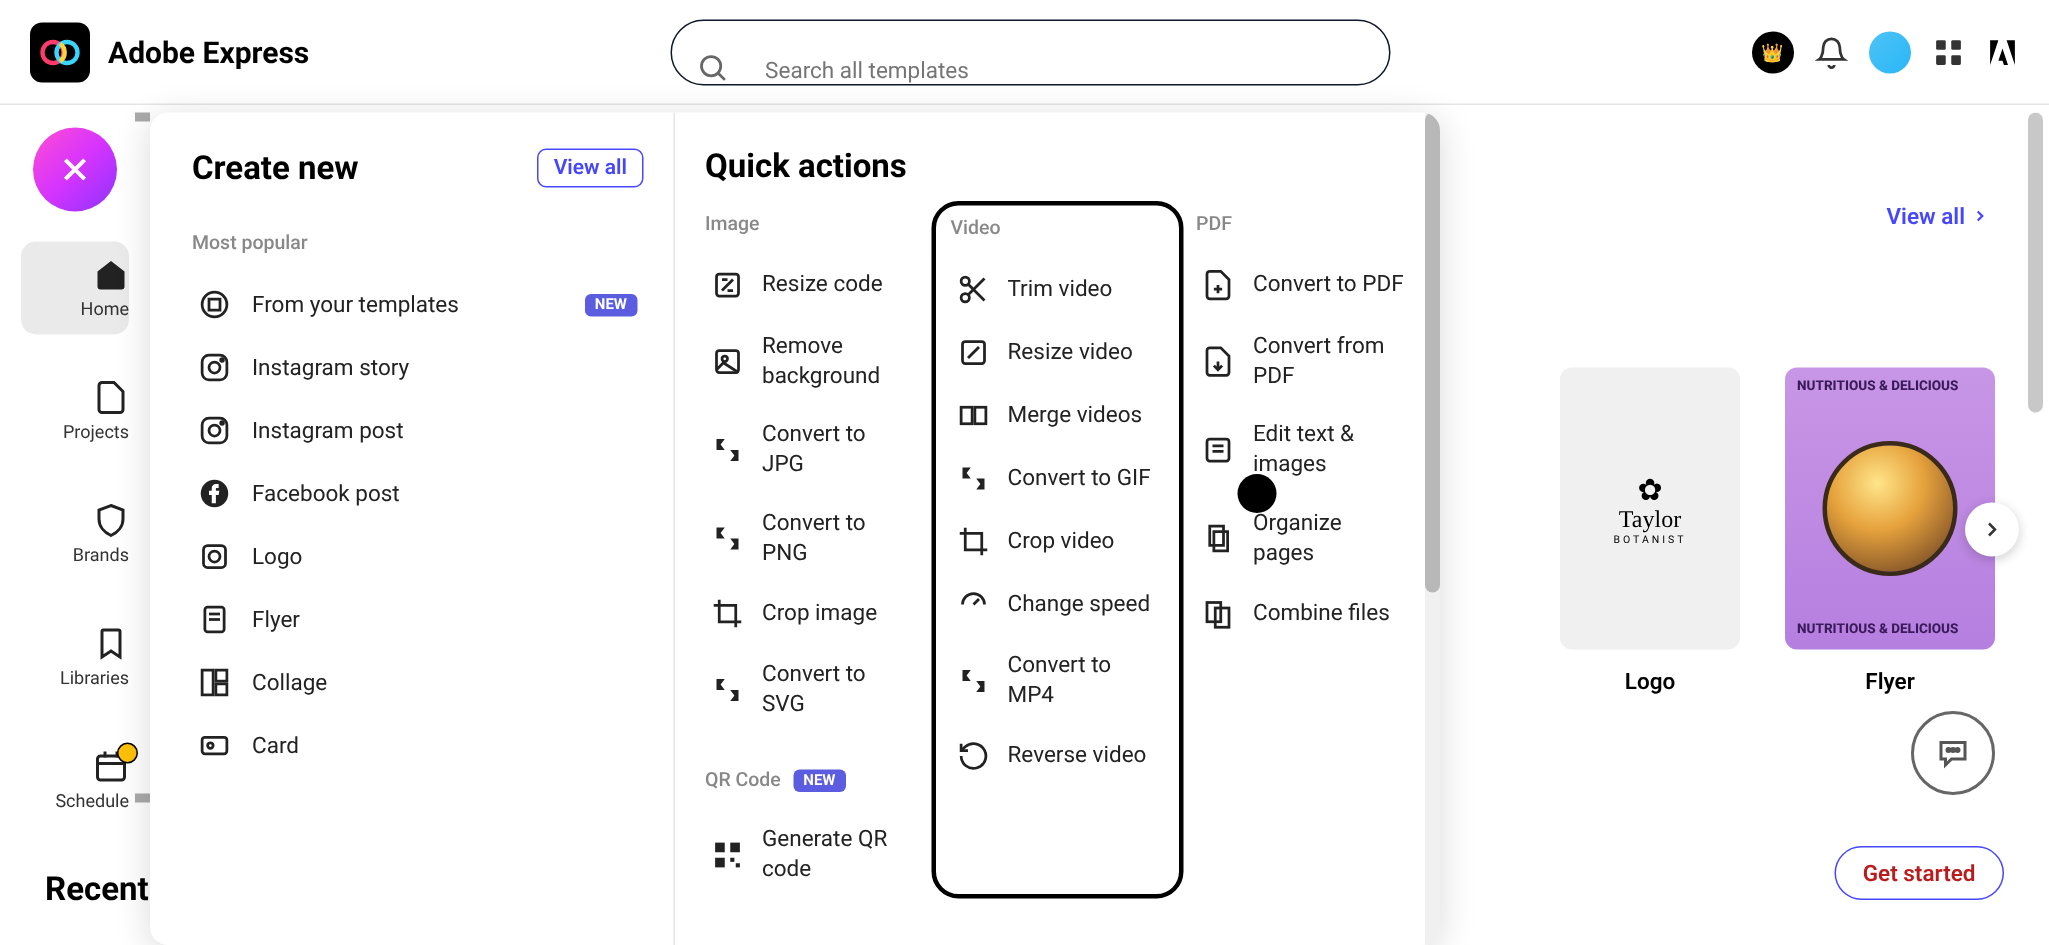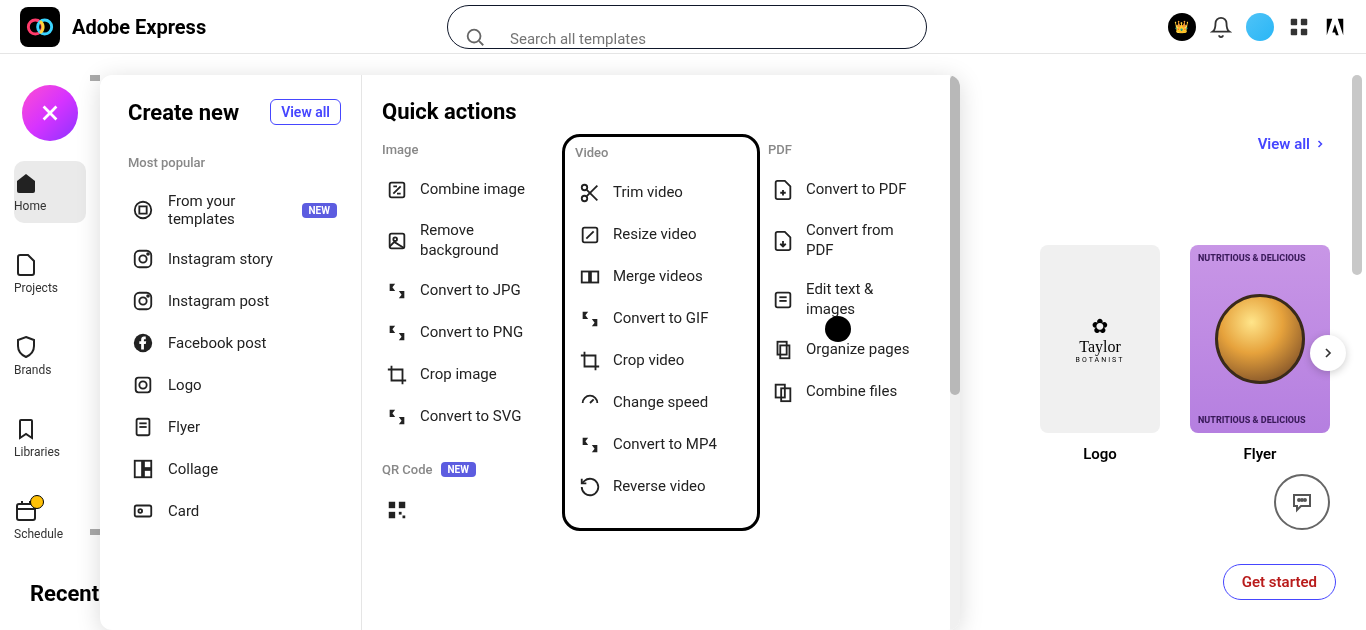--- a/index.html
+++ b/index.html
@@ -1,41 +1,41 @@
 <!DOCTYPE html>
 <html><head>
 <meta charset="utf-8">
 <style>
 * { margin: 0; padding: 0; box-sizing: border-box; font-family: -apple-system, BlinkMacSystemFont, 'Segoe UI', Roboto, sans-serif; }
 body { width: 1366px; height: 630px; overflow: hidden; background: #fff; position: relative; }
-.header { height: 54px; display: flex; align-items: center; padding: 0 20px; border-bottom: 1px solid #e5e5e5; }
+.header { height: 70px; display: flex; align-items: center; padding: 0 20px; border-bottom: 1px solid #e5e5e5; }
 .logo-wrap { display: flex; align-items: center; gap: 12px; }
 .logo-icon { width: 40px; height: 40px; background: #000; border-radius: 8px; display: flex; align-items: center; justify-content: center; }
 .logo-text { font-size: 20px; font-weight: 700; }
 .search-wrap { flex: 1; display: flex; justify-content: center; }
 .search { width: 480px; height: 44px; border: 1px solid #0f172a; border-radius: 22px; display: flex; align-items: flex-end; padding: 0 16px; gap: 24px; }
 .search input { border: none; outline: none; font-size: 15px; flex: 1; background: transparent; }
 .header-icons { display: flex; align-items: center; gap: 14px; }
 .crown-badge { width: 28px; height: 28px; background: #000; border-radius: 50%; display: flex; align-items: center; justify-content: center; color: #ffc107; font-size: 12px; }
 .avatar { width: 28px; height: 28px; background: linear-gradient(135deg, #4fc3f7, #29b6f6); border-radius: 50%; }
 .hicon { width: 22px; height: 22px; color: #333; }
 
 .sidebar { position: absolute; left: 0; top: 70px; width: 100px; height: 560px; display: flex; flex-direction: column; align-items: center; padding-top: 15px; gap: 20px; }
 .close-btn { width: 56px; height: 56px; border-radius: 50%; background: linear-gradient(135deg, #ff4dd2, #d633ff, #8c33ff); display: flex; align-items: center; justify-content: center; cursor: pointer; }
-.nav-item { width: 72px; display: flex; flex-direction: column; align-items: flex-start; gap: 4px; padding: 10px 0; cursor: pointer; border-radius: 10px; }
+.nav-item { width: 72px; display: flex; flex-direction: column; align-items: flex-end; gap: 4px; padding: 10px 0; cursor: pointer; border-radius: 10px; }
 .nav-item.active { background: #eaeaea; }
 .nav-icn { width: 24px; height: 24px; }
 .nav-lbl { font-size: 12px; color: #333; }
 .sched-badge { position: relative; }
 .sched-badge::after { content: ''; position: absolute; top: -4px; right: -6px; width: 12px; height: 12px; background: #ffc107; border-radius: 50%; border: 1.5px solid #000; }
 
 .panel { position: absolute; left: 100px; top: 75px; width: 860px; height: 555px; background: #fff; border-radius: 12px; box-shadow: 0 4px 24px rgba(0,0,0,0.15); display: flex; overflow: hidden; }
 .panel-scroll { position: absolute; right: 0; top: 0; width: 10px; height: 100%; background: #f0f0f0; }
 .panel-scroll::before { content: ''; position: absolute; top: 0; left: 0; width: 10px; height: 320px; background: #b8b8b8; border-radius: 5px; }
-.col-create { width: 262px; padding: 24px 20px 24px 28px; border-right: 1px solid #e5e5e5; overflow-y: auto; }
+.col-create { width: 350px; padding: 24px 20px 24px 28px; border-right: 1px solid #e5e5e5; overflow-y: auto; }
 .col-quick { flex: 1; padding: 24px 20px; display: flex; gap: 10px; }
 .panel-title-row { display: flex; justify-content: space-between; align-items: center; margin-bottom: 18px; }
 .panel-title { font-size: 22px; font-weight: 700; }
 .view-all-btn { border: 1px solid #4646ff; color: #4646ff; background: #fff; padding: 4px 10px; border-radius: 6px; font-size: 14px; font-weight: 600; cursor: pointer; }
 .section-label { font-size: 13px; color: #888; margin-bottom: 12px; font-weight: 500; display: flex; align-items: center; gap: 8px; margin-top: 30px; }
 .item { display: flex; align-items: center; gap: 14px; padding: 10px 4px; cursor: pointer; font-size: 15px; color: #222; }
 .item-icon { width: 22px; height: 22px; color: #333; flex-shrink: 0; }
 .new-badge { background: #5c5ce0; color: #fff; font-size: 10px; font-weight: 700; padding: 2px 7px; border-radius: 4px; margin-left: auto; }
 .new-badge-inline { background: #5c5ce0; color: #fff; font-size: 10px; font-weight: 700; padding: 2px 7px; border-radius: 4px; }
 .qcol { flex: 1; }
@@ -228,21 +228,21 @@
       <div class="panel-title" style="margin-bottom:18px">Quick actions</div>
       <div style="display:flex; gap:8px">
 
         <div class="qcol">
           <div class="ql">Image</div>
           <div class="qitem">
               <svg class="item-icon" viewBox="0 0 24 24" fill="none" stroke="#222" stroke-width="2">
                 <rect x="4" y="4" width="16" height="16" rx="2"></rect>
                 <path d="M8 16l8-8M8 8h4M16 16h-4"></path>
               </svg>
-              <span class="txt">Combine image</span>
+              <span class="txt">Resize code</span>
             </div>
           <div class="qitem">
               <svg class="item-icon" viewBox="0 0 24 24" fill="none" stroke="#222" stroke-width="2">
                 <rect x="4" y="4" width="16" height="16" rx="2"></rect>
                 <circle cx="10" cy="10" r="2"></circle>
                 <path d="M4 18l5-5 11 7"></path>
               </svg>
               <span class="txt">Remove background</span>
             </div>
           <div class="qitem">
@@ -274,20 +274,21 @@
               <span class="new-badge-inline">NEW</span>
             </div>
           <div class="qitem">
               <svg class="item-icon" viewBox="0 0 24 24" fill="#222">
                 <rect x="3" y="3" width="7" height="7"></rect>
                 <rect x="14" y="3" width="7" height="7"></rect>
                 <rect x="3" y="14" width="7" height="7"></rect>
                 <rect x="14" y="14" width="3" height="3"></rect>
                 <rect x="18" y="18" width="3" height="3"></rect>
               </svg>
+              <span class="txt">Generate QR code</span>
             </div>
         </div>
 
         <div class="qcol video-col">
           <div class="ql">Video</div>
           <div class="qitem">
               <svg class="item-icon" viewBox="0 0 24 24" fill="none" stroke="#222" stroke-width="2">
                 <circle cx="6" cy="6" r="3"></circle>
                 <circle cx="6" cy="18" r="3"></circle>
                 <line x1="20" y1="4" x2="8.5" y2="15.5"></line>

